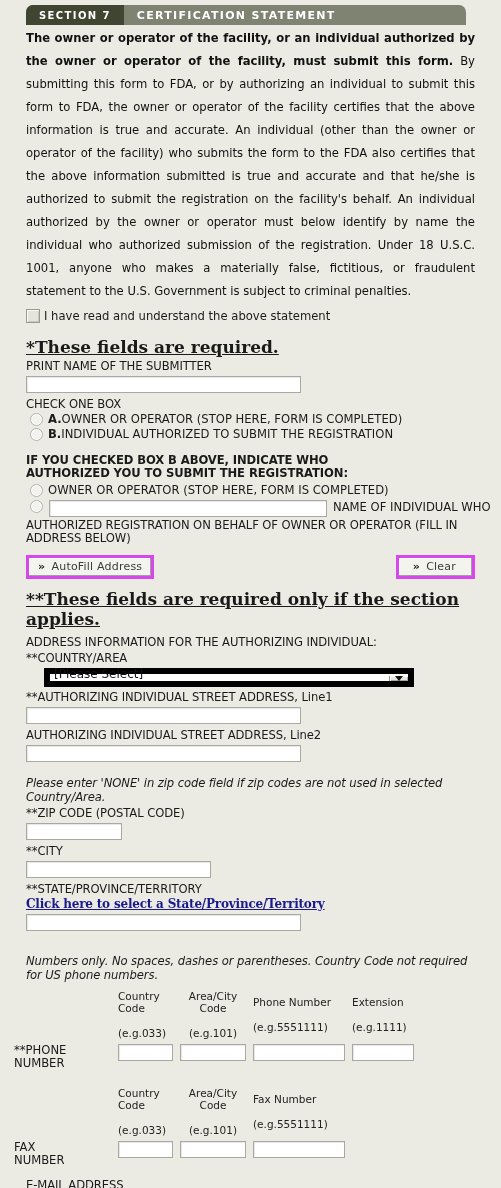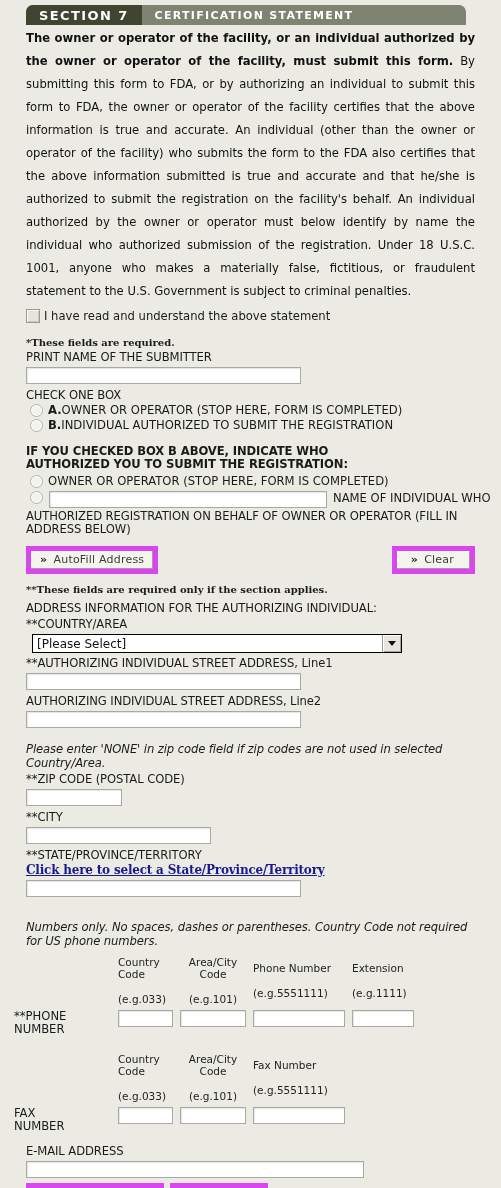--- a/index.html
+++ b/index.html
@@ -27,21 +27,21 @@
     background: #7f8472;
     border-top-left-radius: 7px;
     border-top-right-radius: 7px;
     display: flex;
     align-items: stretch;
   }
   .section-tag {
     background: #3f4530;
     color: #ffffff;
     font-weight: bold;
-    font-size: 13px;
+    font-size: 10px;
     letter-spacing: 1.4px;
     padding: 0 13px;
     display: flex;
     align-items: center;
     border-top-left-radius: 7px;
   }
   .section-title {
     color: #ffffff;
     font-weight: bold;
     font-size: 11px;
@@ -82,22 +82,23 @@
     border: 1px solid #9a9a93;
     box-shadow: inset 1px 1px 0 #fafaf6, inset -1px -1px 0 #c9c9c2;
     flex: 0 0 auto;
     cursor: pointer;
   }
   .checkrow .lbl { font-size: 11.6px; }
 
   .req-note {
     font-family: "DejaVu Serif", serif;
     font-weight: bold;
-    font-size: 10px;
+    font-size: 17px;
     padding: 14px 26px 0 26px;
+    text-decoration: underline;
   }
   .req-note.tight { padding-top: 10px; }
 
   .flabel {
     padding: 2px 26px 0 26px;
     font-size: 11.6px;
     letter-spacing: -0.1px;
   }
   .flabel.b { font-weight: bold; }
   .flabel.ital {
@@ -143,21 +144,21 @@
     display: flex;
     align-items: flex-start;
     gap: 6px;
     padding: 3px 0 0 30px;
   }
   .namerow .inp { margin: 0; }
 
   
   .btn {
     background: #f4f4ee;
-    border: 5px solid #d946ef;
+    border: 3px solid #d946ef;
     box-shadow: inset -1px -1px 0 #a0a09a, inset 1px 1px 0 #ffffff;
     font-family: "DejaVu Sans", sans-serif;
     font-size: 11px;
     color: #3a3a3a;
     padding: 2px 9px 3px 9px;
     cursor: pointer;
     white-space: nowrap;
     letter-spacing: 0.2px;
   }
   .btn .chev { font-weight: bold; color: #222; letter-spacing: -1px; }
@@ -165,27 +166,28 @@
   .btnbar {
     display: flex;
     justify-content: space-between;
     align-items: center;
     padding: 10px 26px 0 26px;
   }
 
   
   .sel-wrap {
     display: flex;
-    margin: 3px 0 0 32px;
+    margin: 3px 0 0 44px;
     width: 370px;
     height: 19px;
-    border: 1px solid #000000;
+    border: 6px solid #000000;
     background: #ffffff;
     box-sizing: border-box;
     cursor: pointer;
+    align-items: flex-end;
   }
   .sel-val {
     flex: 1 1 auto;
     display: flex;
     align-items: center;
     padding-left: 4px;
     font-size: 12px;
     color: #111;
   }
   .sel-btn {

